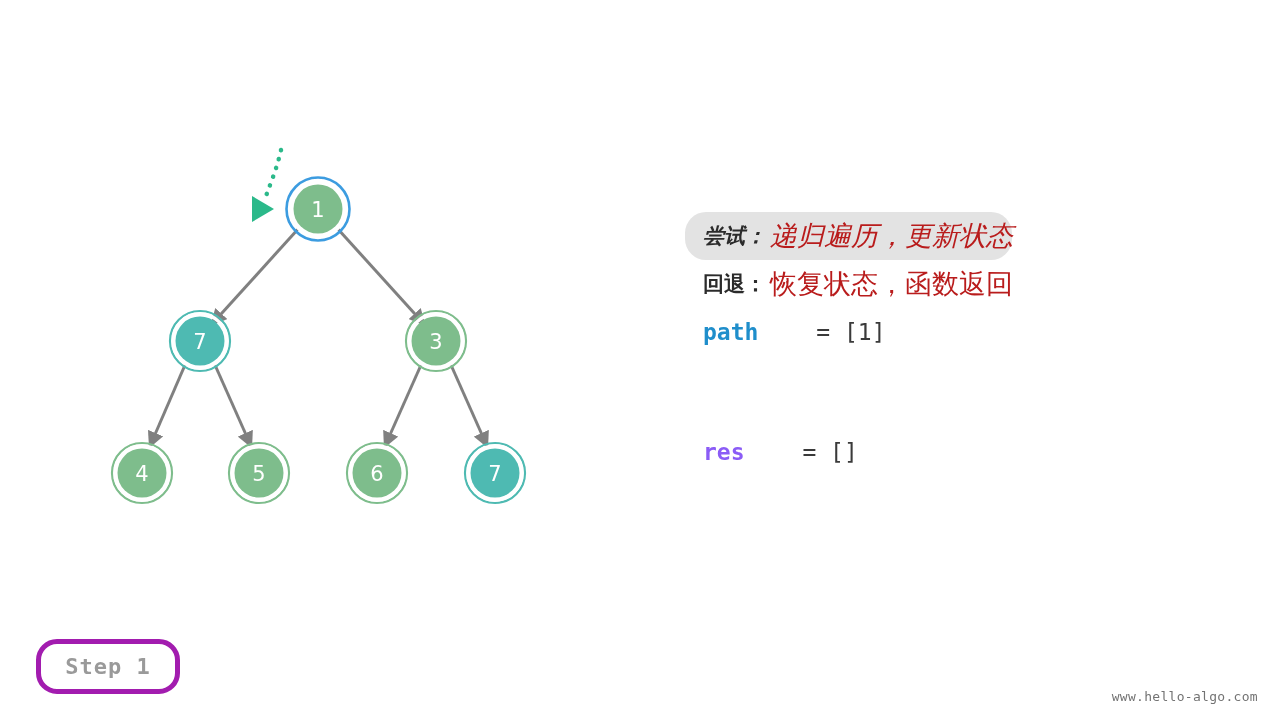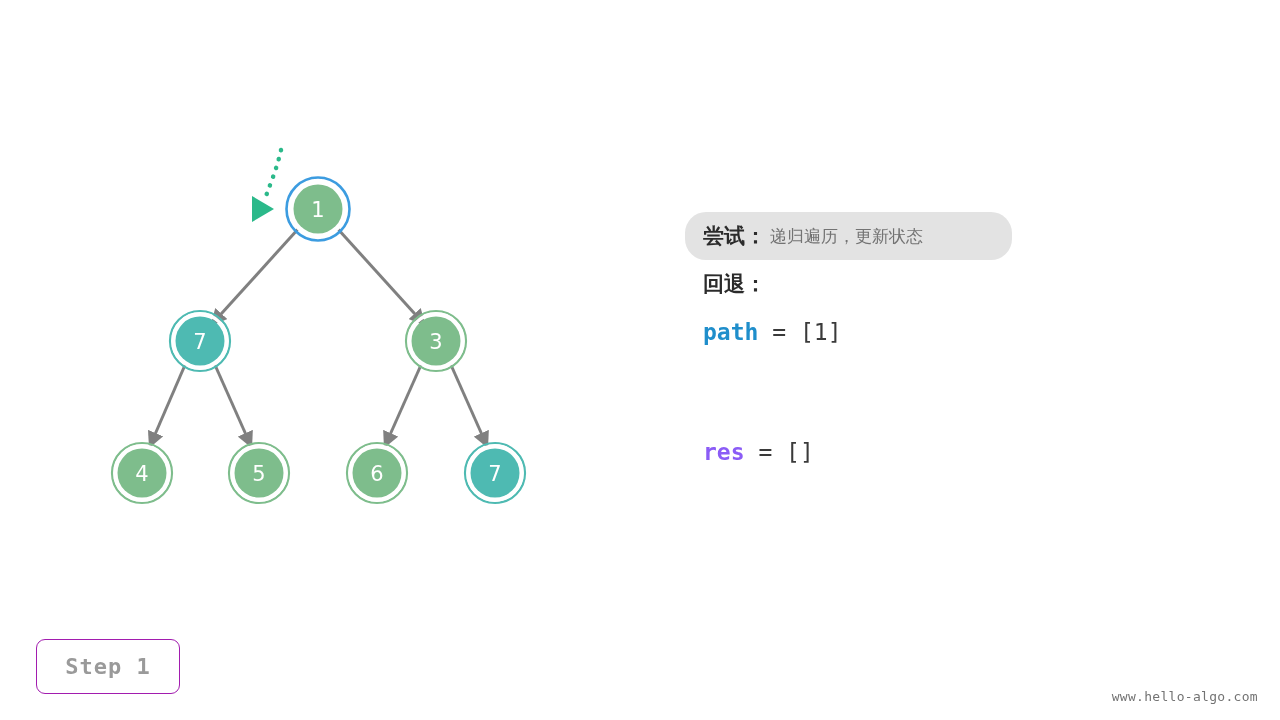--- a/index.html
+++ b/index.html
@@ -47,46 +47,48 @@
     display: flex;
     align-items: center;
     white-space: nowrap;
   }
   .info-line.hl {
     background: #e3e3e3;
     border-radius: 21px;
     padding: 0 18px;
     margin-left: 0px;
     width: 291px;
+    font-style: italic;
   }
   .info-line.plain {
     padding: 0 18px;
     align-items: center;
   }
   .cn-key {
     font-family: "DejaVu Sans", "Liberation Sans", sans-serif;
     font-size: 21px;
     font-weight: bold;
     color: #2b2b2b;
   }
   .cn-val {
     font-family: "DejaVu Sans", "Liberation Sans", sans-serif;
-    font-size: 17px;
-    color: #737373;
+    font-size: 27px;
+    color: #b91c1c;
     margin-left: 4px;
   }
 
   .code-line {
     font-family: "DejaVu Sans Mono", "Liberation Mono", monospace;
     font-size: 23px;
     white-space: pre;
     padding: 0 18px;
     height: 48px;
     display: flex;
     align-items: center;
+    gap: 44px;
   }
   .code-var-path {
     color: #1f8ecb;
     font-weight: bold;
   }
   .code-var-res {
     color: #8b5cf6;
     font-weight: bold;
   }
   .code-rest {
@@ -97,22 +99,22 @@
   }
 
   
   #step-badge {
     position: absolute;
     left: 36px;
     top: 639px;
     width: 144px;
     height: 55px;
     box-sizing: border-box;
-    border: 1px solid #a21caf;
-    border-radius: 9px;
+    border: 5px solid #a21caf;
+    border-radius: 21px;
     display: flex;
     align-items: center;
     justify-content: center;
     background: #ffffff;
   }
   #step-badge .step-text {
     font-family: "DejaVu Sans Mono", "Liberation Mono", monospace;
     font-size: 22px;
     font-weight: bold;
     color: #9a9a9a;
@@ -208,20 +210,21 @@
 
 <div id="info-panel">
 
   <div class="info-line hl">
     <span class="cn-key">尝试：</span>
     <span class="cn-val">递归遍历，更新状态</span>
   </div>
 
   <div class="info-line plain">
     <span class="cn-key">回退：</span>
+    <span class="cn-val">恢复状态，函数返回</span>
   </div>
 
   <div class="code-line">
     <span class="code-var-path">path</span><span class="code-rest"> = [1]</span>
   </div>
 
   <div class="code-spacer"></div>
 
   <div class="code-line">
     <span class="code-var-res">res</span><span class="code-rest"> = []</span>

